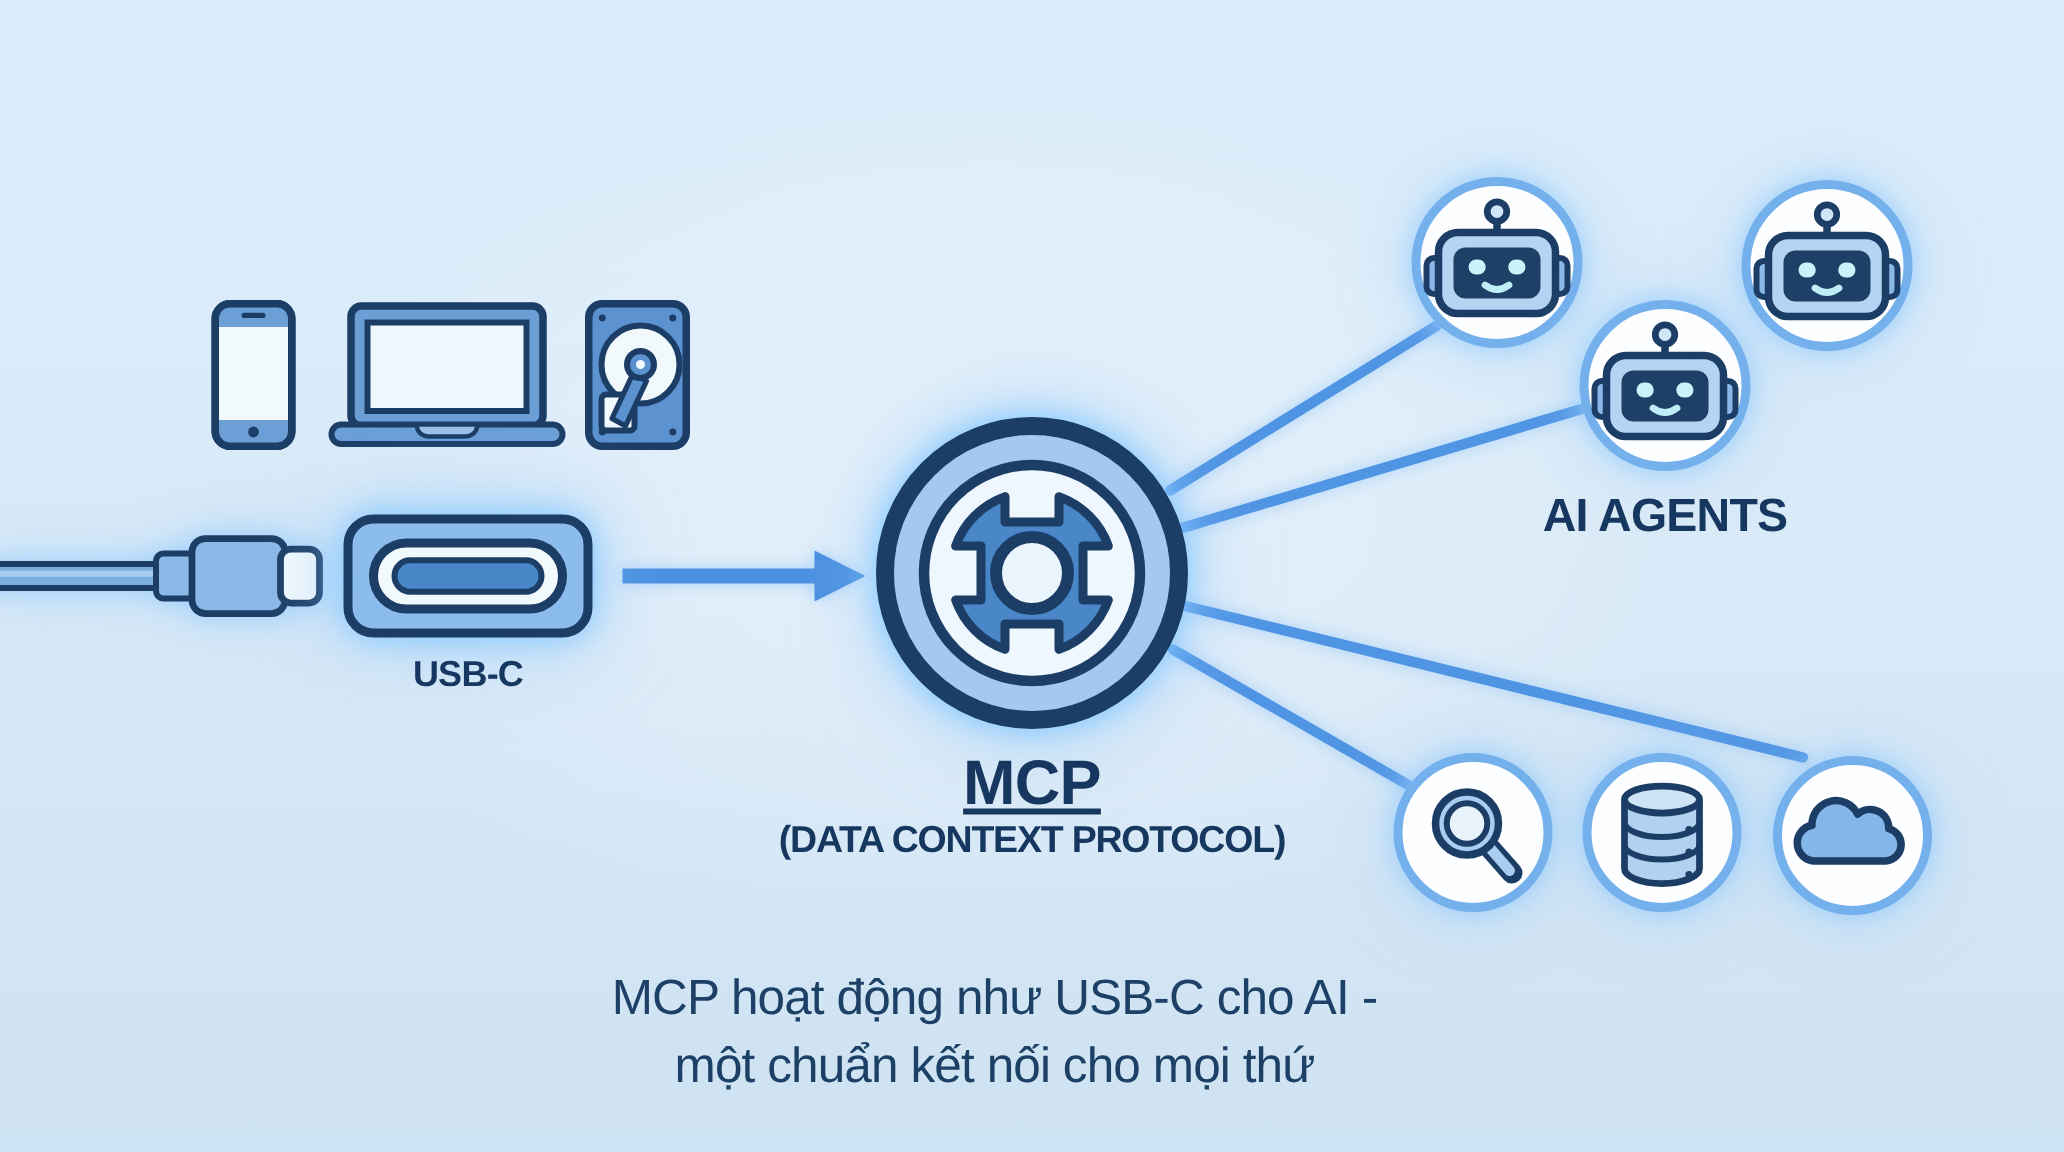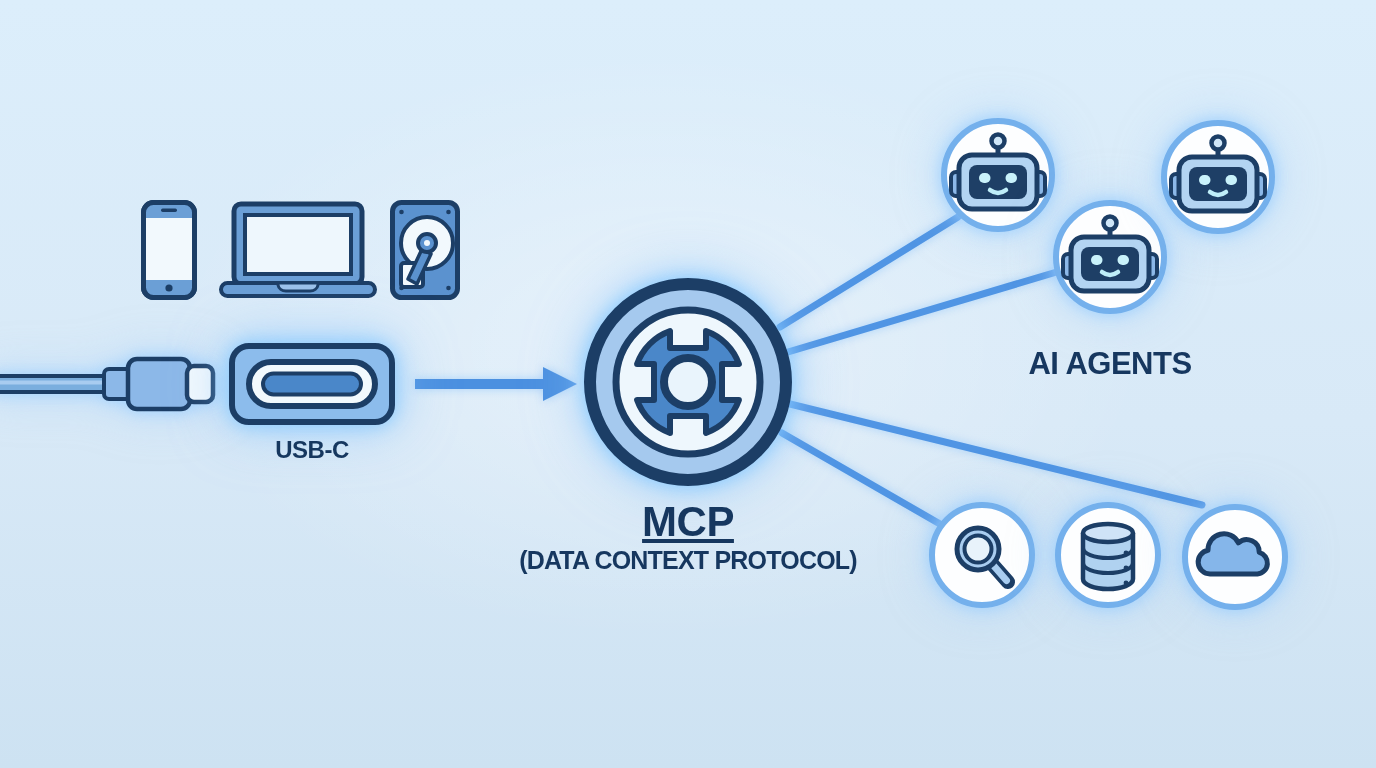--- a/index.html
+++ b/index.html
@@ -25,21 +25,21 @@
 
   
   .lbl{
     position:absolute;z-index:3;
     color:#16375f;font-weight:bold;text-align:center;
     letter-spacing:-0.5px;white-space:nowrap;
   }
   .lbl-usbc{left:222px;top:436px;width:180px;font-size:24px;}
   .lbl-mcp{left:568px;top:498px;width:240px;font-size:42px;text-decoration:underline;}
   .lbl-mcpsub{left:458px;top:546px;width:460px;font-size:25px;letter-spacing:-0.8px;}
-  .lbl-agents{left:1000px;top:326px;width:220px;font-size:31px;margin-top:20px;}
+  .lbl-agents{left:1000px;top:326px;width:220px;font-size:31px;}
   .lbl-ext1{left:1016px;top:626px;width:224px;font-size:30px;}
   .lbl-ext2{left:1016px;top:660px;width:224px;font-size:30px;}
   .caption{
     position:absolute;z-index:3;left:351px;top:642px;width:624px;
     color:#1d4166;font-size:33px;font-weight:400;text-align:center;
     line-height:45px;letter-spacing:-0.6px;white-space:nowrap;
   }
 </style>
 </head>
 <body>
@@ -183,15 +183,17 @@
     <circle cx="55" cy="55" r="50" fill="#fdfeff" stroke="#74b0ec" stroke-width="6"></circle>
     <path d="M30 72 a12 12 0 0 1 -2 -23.8 a16 16 0 0 1 30.4 -7.4 a12.5 12.5 0 0 1 20.8 9.6 a11 11 0 0 1 -1.8 21.6 z" fill="#85b6ea" stroke="#1c3e66" stroke-width="5" stroke-linejoin="round"></path>
   </svg>
 
   <div class="lbl lbl-usbc">USB-C</div>
   <div class="lbl lbl-mcp">MCP</div>
   <div class="lbl lbl-mcpsub">(DATA CONTEXT PROTOCOL)</div>
   <div class="lbl lbl-agents">AI AGENTS</div>
 
   <div class="caption">
+    <div>MCP hoạt động như USB-C cho AI -</div>
+    <div>một chuẩn kết nối cho mọi thứ</div>
   </div>
 
 </div>
 
 </body></html>

